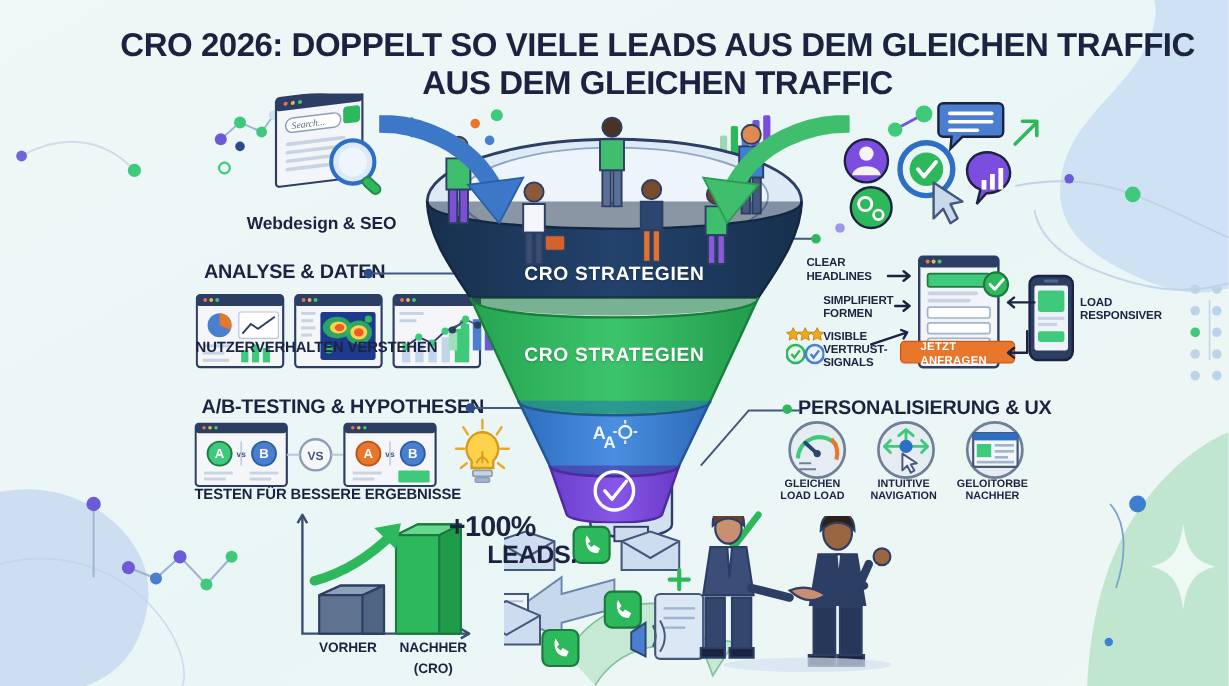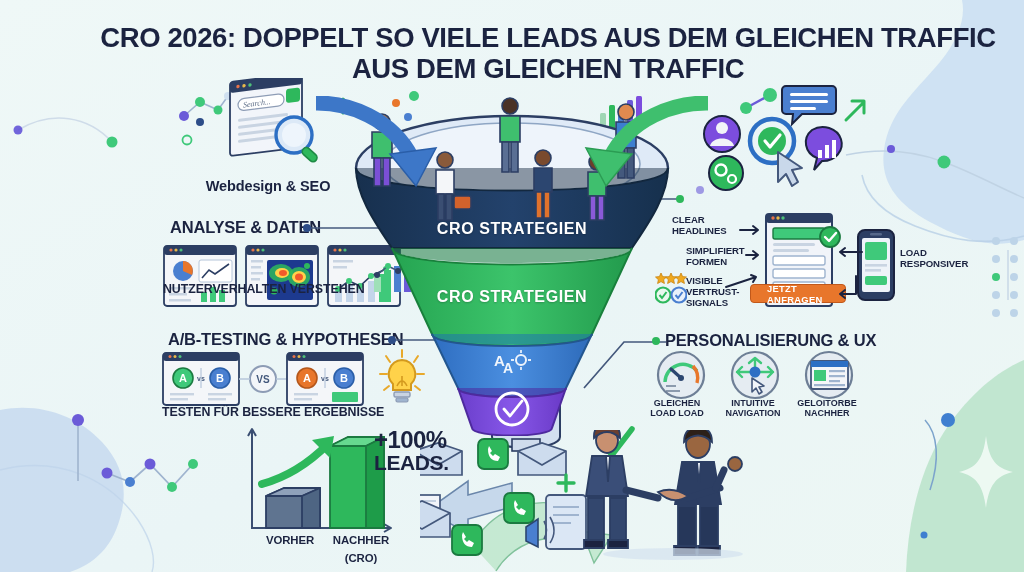--- a/index.html
+++ b/index.html
@@ -670,16 +670,16 @@
       <span class="sub-cap" style="font-size:11.4px;">VORHER</span>
     </div>
     <div class="abs" style="left:86px;top:106px;width:74px;text-align:center;line-height:1.1;">
       <span class="sub-cap" style="font-size:11.4px;">NACHHER</span><br>
       <span class="sub-cap" style="font-size:11.4px;">(CRO)</span>
     </div>
   </div>
 
   <div class="abs" style="left:374px;top:428px;line-height:1.02;">
     <div style="font-weight:800;font-size:24px;color:#1b2340;letter-spacing:-0.6px;">+100%</div>
-    <div style="font-weight:800;font-size:21px;color:#1b2340;letter-spacing:-0.4px;">LEADS.</div>
+    <div style="font-weight:800;font-size:21px;color:#1b2340;letter-spacing:-0.4px;margin-left:32px;">LEADS.</div>
   </div>
 
 </div>
 
 </body></html>

